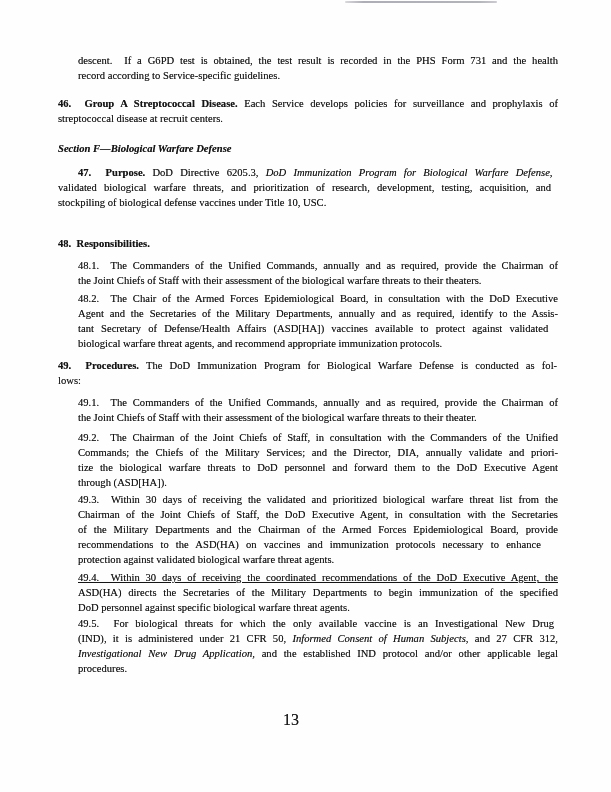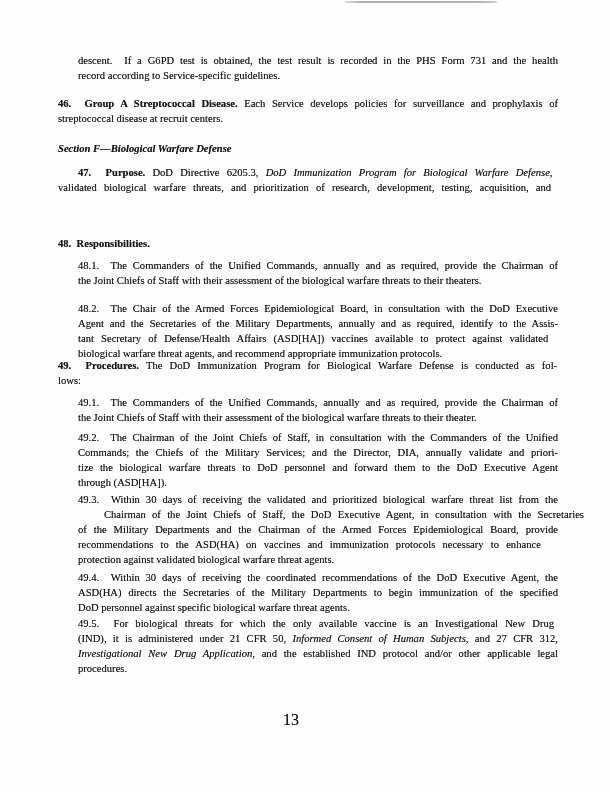--- a/index.html
+++ b/index.html
@@ -37,21 +37,21 @@
   .sg-b { font-weight: bold; }
   .sg-i { font-style: italic; }
   .sg-bi { font-weight: bold; font-style: italic; margin-top: 40px; }
   
   .content > .par:nth-child(1)  { top: 53px; }
   .content > .par:nth-child(2)  { top: 96px; }
   .content > .par:nth-child(3)  { top: 141px; }
   .content > .par:nth-child(4)  { top: 165px; }
   .content > .par:nth-child(5)  { top: 236px; }
   .content > .par:nth-child(6)  { top: 258px; }
-  .content > .par:nth-child(7)  { top: 301px; text-decoration: underline; }
+  .content > .par:nth-child(7)  { top: 291px; text-decoration: underline; }
   .content > .par:nth-child(8)  { top: 358px; }
   .content > .par:nth-child(9)  { top: 395px; }
   .content > .par:nth-child(10) { top: 430px; }
   .content > .par:nth-child(11) { top: 492px; }
   .content > .par:nth-child(12) { top: 570px; }
   .content > .par:nth-child(13) { top: 616px; }
   .page-number {
     position: absolute;
     left: 283px; top: 712px;
     font-size: 16px;
@@ -72,20 +72,21 @@
     <div class="par">
       <div class="line"><span class="measure" style="word-spacing: 3.92522px;"><span class="sg-b">46.  Group A Streptococcal Disease.</span><span class="sg-n"> Each Service develops policies for surveillance and prophylaxis of</span></span></div>
       <div class="line last"><span class="measure"><span class="sg-n">streptococcal disease at recruit centers.</span></span></div>
     </div>
     <div class="par">
       <div class="line last"><span class="measure"><span class="sg-bi">Section F—Biological Warfare Defense</span></span></div>
     </div>
     <div class="par">
       <div class="line"><span class="measure" style="word-spacing: 4.5px; margin-left: 20px;"><span class="sg-b">47.  Purpose.</span><span class="sg-n"> DoD Directive 6205.3, </span><span class="sg-i">DoD Immunization Program for Biological Warfare Defense,</span></span></div>
       <div class="line"><span class="measure" style="word-spacing: 4.5px;"><span class="sg-n">validated biological warfare threats, and prioritization of research, development, testing, acquisition, and</span></span></div>
+      <div class="line last"><span class="measure"><span class="sg-n">stockpiling of biological defense vaccines under Title 10, USC.</span></span></div>
     </div>
     <div class="par">
       <div class="line last"><span class="measure"><span class="sg-b">48.  Responsibilities.</span></span></div>
     </div>
     <div class="par sub">
       <div class="line"><span class="measure" style="word-spacing: 3.12188px;"><span class="sg-n">48.1.  The Commanders of the Unified Commands, annually and as required, provide the Chairman of</span></span></div>
       <div class="line last"><span class="measure"><span class="sg-n">the Joint Chiefs of Staff with their assessment of the biological warfare threats to their theaters.</span></span></div>
     </div>
     <div class="par sub">
       <div class="line"><span class="measure" style="word-spacing: 3.14062px;"><span class="sg-n">48.2.  The Chair of the Armed Forces Epidemiological Board, in consultation with the DoD Executive</span></span></div>
@@ -102,27 +103,27 @@
       <div class="line last"><span class="measure"><span class="sg-n">the Joint Chiefs of Staff with their assessment of the biological warfare threats to their theater.</span></span></div>
     </div>
     <div class="par sub">
       <div class="line"><span class="measure" style="word-spacing: 3.0239px;"><span class="sg-n">49.2.  The Chairman of the Joint Chiefs of Staff, in consultation with the Commanders of the Unified</span></span></div>
       <div class="line"><span class="measure" style="word-spacing: 4.01339px;"><span class="sg-n">Commands; the Chiefs of the Military Services; and the Director, DIA, annually validate and priori-</span></span></div>
       <div class="line"><span class="measure" style="word-spacing: 3.975px;"><span class="sg-n">tize the biological warfare threats to DoD personnel and forward them to the DoD Executive Agent</span></span></div>
       <div class="line last"><span class="measure"><span class="sg-n">through (ASD[HA]).</span></span></div>
     </div>
     <div class="par sub">
       <div class="line"><span class="measure" style="word-spacing: 3.30469px;"><span class="sg-n">49.3.  Within 30 days of receiving the validated and prioritized biological warfare threat list from the</span></span></div>
-      <div class="line"><span class="measure" style="word-spacing: 3.63125px; margin-left: 26px;"><span class="sg-n">Chairman of the Joint Chiefs of Staff, the DoD Executive Agent, in consultation with the Secretaries</span></span></div>
+      <div class="line"><span class="measure" style="word-spacing: 3.63125px;"><span class="sg-n">Chairman of the Joint Chiefs of Staff, the DoD Executive Agent, in consultation with the Secretaries</span></span></div>
       <div class="line"><span class="measure" style="word-spacing: 4.24399px;"><span class="sg-n">of the Military Departments and the Chairman of the Armed Forces Epidemiological Board, provide</span></span></div>
       <div class="line"><span class="measure" style="word-spacing: 4.5px;"><span class="sg-n">recommendations to the ASD(HA) on vaccines and immunization protocols necessary to enhance</span></span></div>
       <div class="line last"><span class="measure"><span class="sg-n">protection against validated biological warfare threat agents.</span></span></div>
     </div>
     <div class="par sub">
-      <div class="line"><span class="measure" style="word-spacing: 3.21042px;"><span class="sg-n">49.4.  Within 30 days of receiving the coordinated recommendations of the DoD Executive Agent, the</span></span></div>
+      <div class="line"><span class="measure" style="word-spacing: 3.21042px; text-decoration: underline;"><span class="sg-n">49.4.  Within 30 days of receiving the coordinated recommendations of the DoD Executive Agent, the</span></span></div>
       <div class="line"><span class="measure" style="word-spacing: 4.08654px;"><span class="sg-n">ASD(HA) directs the Secretaries of the Military Departments to begin immunization of the specified</span></span></div>
       <div class="line last"><span class="measure"><span class="sg-n">DoD personnel against specific biological warfare threat agents.</span></span></div>
     </div>
     <div class="par sub">
       <div class="line"><span class="measure" style="word-spacing: 4.5px;"><span class="sg-n">49.5.  For biological threats for which the only available vaccine is an Investigational New Drug</span></span></div>
       <div class="line"><span class="measure" style="word-spacing: 3.62598px;"><span class="sg-n">(IND), it is administered under 21 CFR 50, </span><span class="sg-i">Informed Consent of Human Subjects</span><span class="sg-n">, and 27 CFR 312,</span></span></div>
       <div class="line"><span class="measure" style="word-spacing: 4.09766px;"><span class="sg-i">Investigational New Drug Application,</span><span class="sg-n"> and the established IND protocol and/or other applicable legal</span></span></div>
       <div class="line last"><span class="measure"><span class="sg-n">procedures.</span></span></div>
     </div>
   </div>

